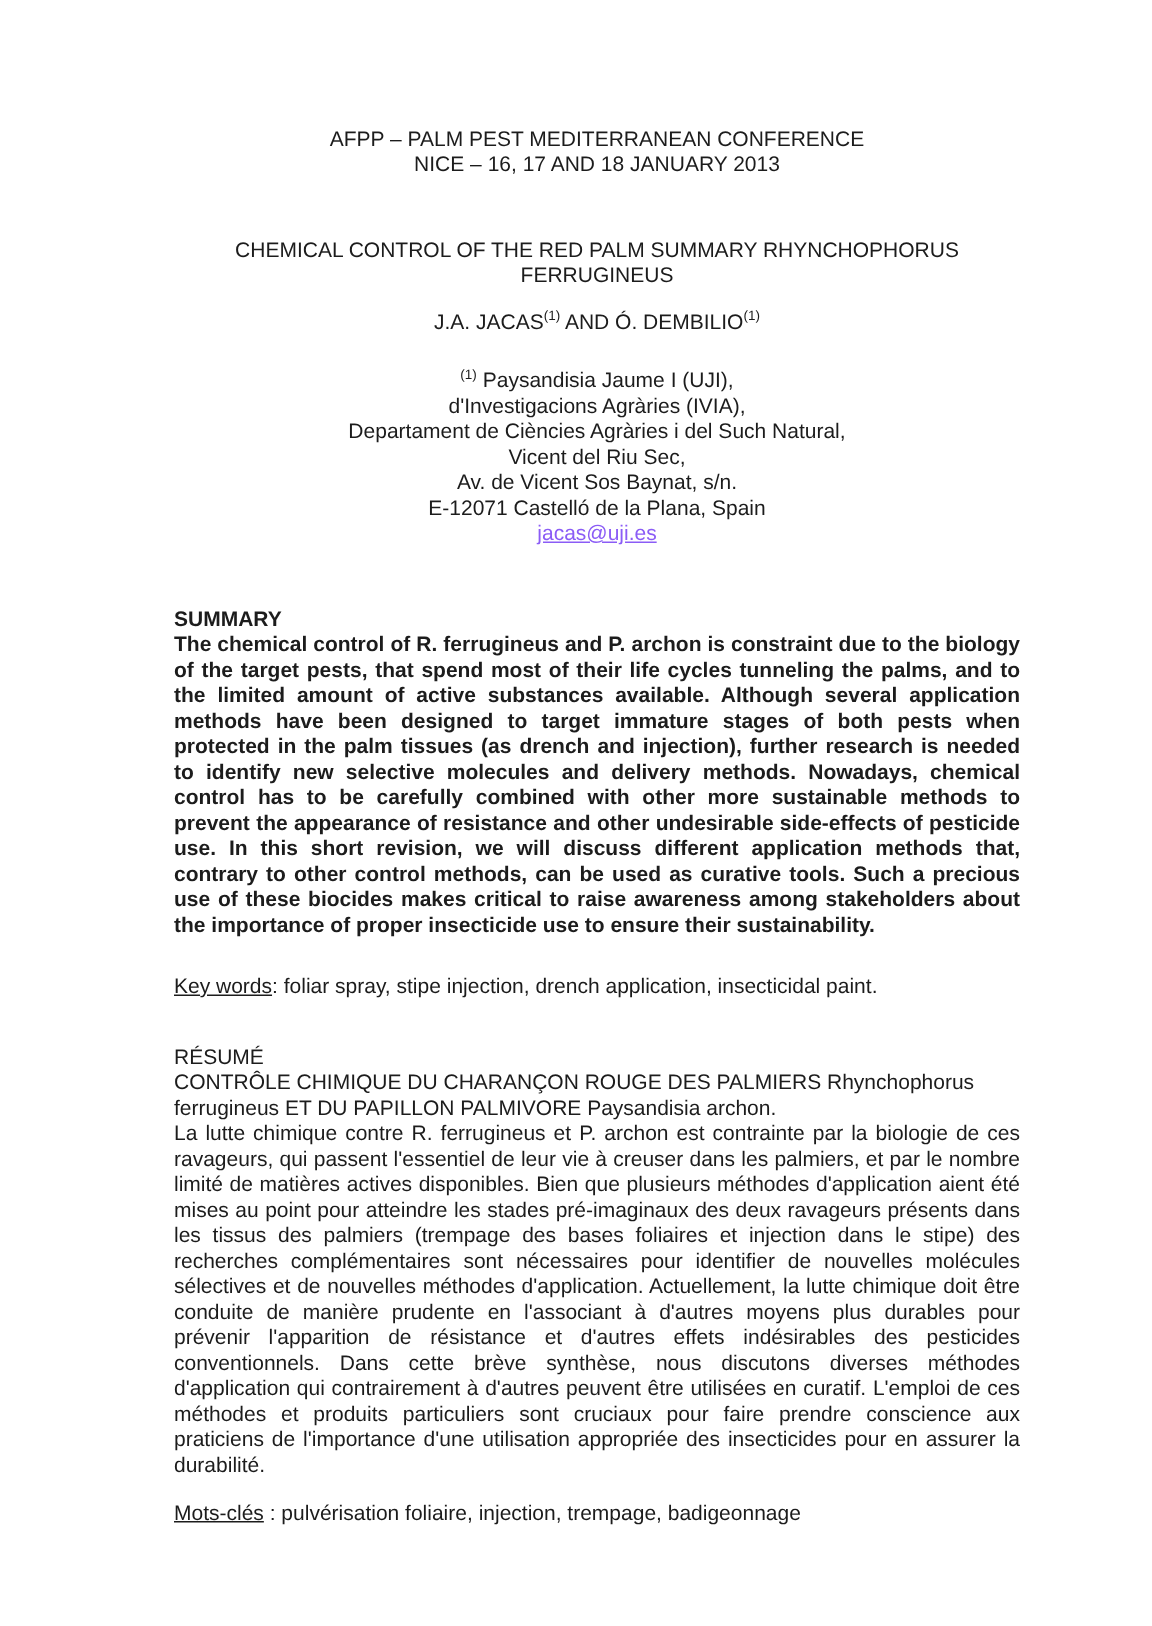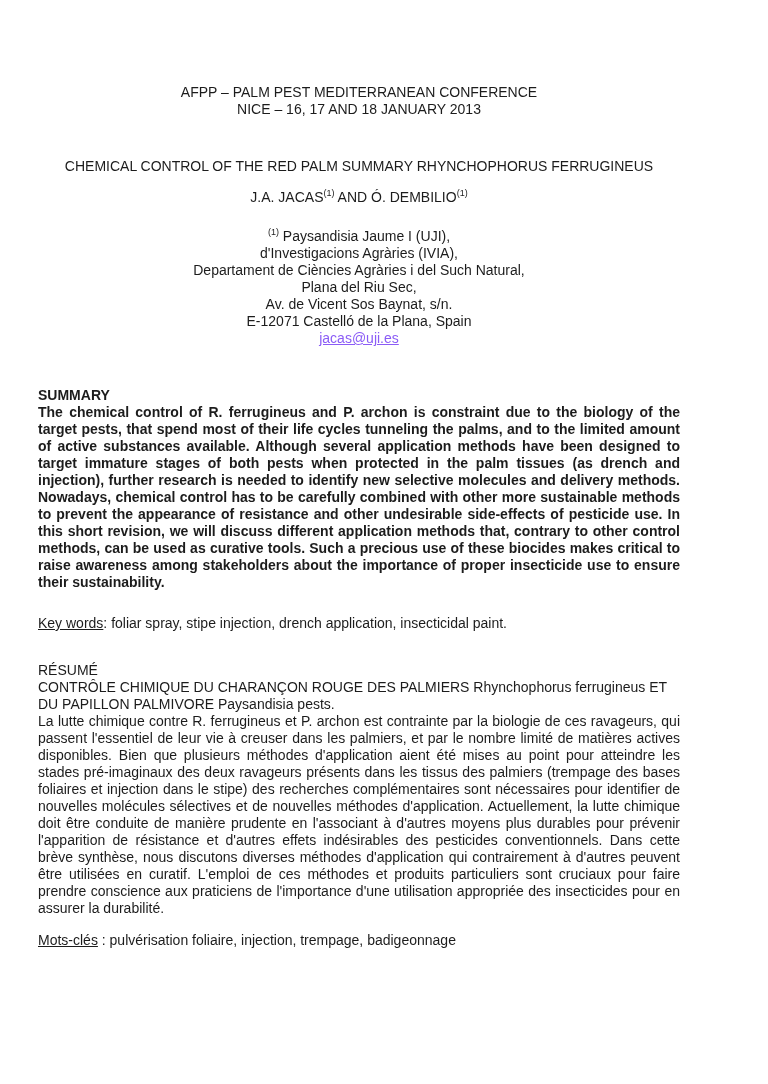--- a/index.html
+++ b/index.html
@@ -9,21 +9,21 @@
     background: #ffffff;
   }
   .page {
     position: relative;
     width: 768px;
     height: 1084px;
     margin: 0 auto;
     background: #ffffff;
     overflow: hidden;
     box-sizing: border-box;
-    padding: 84px 88px 0 38px;
+    padding: 84px 88px 0 116px;
     font-family: "Liberation Sans", "DejaVu Sans", sans-serif;
     font-size: 14px;
     line-height: 17px;
     color: #1c1c1c;
   }
   .center { text-align: center; }
   .justified { text-align: justify; }
   .conference-header { margin-bottom: 40px; }
   .title-block { margin-bottom: 14px; }
   .authors-line { margin-bottom: 22px; }
@@ -58,40 +58,40 @@
   </div>
 
   <div class="center authors-line">
     <span>J.A. JACAS</span><sup class="marker">(1)</sup><span> AND </span><span>Ó. DEMBILIO</span><sup class="marker">(1)</sup>
   </div>
 
   <div class="center affiliation-block">
     <div><sup class="marker">(1)</sup><span> Paysandisia Jaume I (UJI),</span></div>
     <div>d'Investigacions Agràries (IVIA),</div>
     <div>Departament de Ciències Agràries i del Such Natural,</div>
-    <div>Plana del Riu Sec,</div>
+    <div>Vicent del Riu Sec,</div>
     <div>Av. de Vicent Sos Baynat, s/n.</div>
     <div>E-12071 Castelló de la Plana, Spain</div>
     <div>
       <a class="email-link">jacas@uji.es</a>
     </div>
   </div>
 
   <div class="summary-section">
     <div>SUMMARY</div>
     <div class="justified">The chemical control of R. ferrugineus and P. archon is constraint due to the biology of the target pests, that spend most of their life cycles tunneling the palms, and to the limited amount of active substances available. Although several application methods have been designed to target immature stages of both pests when protected in the palm tissues (as drench and injection), further research is needed to identify new selective molecules and delivery methods. Nowadays, chemical control has to be carefully combined with other more sustainable methods to prevent the appearance of resistance and other undesirable side-effects of pesticide use. In this short revision, we will discuss different application methods that, contrary to other control methods, can be used as curative tools. Such a precious use of these biocides makes critical to raise awareness among stakeholders about the importance of proper insecticide use to ensure their sustainability.</div>
   </div>
 
   <div class="keywords-line-en">
     <span class="underlined">Key words</span><span>: foliar spray, stipe injection, drench application, insecticidal paint.</span>
   </div>
 
   <div class="resume-section">
     <div>RÉSUMÉ</div>
-    <div>CONTRÔLE CHIMIQUE DU CHARANÇON ROUGE DES PALMIERS Rhynchophorus ferrugineus ET DU PAPILLON PALMIVORE Paysandisia pests.</div>
+    <div>CONTRÔLE CHIMIQUE DU CHARANÇON ROUGE DES PALMIERS Rhynchophorus ferrugineus ET DU PAPILLON PALMIVORE Paysandisia archon.</div>
     <div class="justified">La lutte chimique contre R. ferrugineus et P. archon est contrainte par la biologie de ces ravageurs, qui passent l'essentiel de leur vie à creuser dans les palmiers, et par le nombre limité de matières actives disponibles. Bien que plusieurs méthodes d'application aient été mises au point pour atteindre les stades pré-imaginaux des deux ravageurs présents dans les tissus des palmiers (trempage des bases foliaires et injection dans le stipe) des recherches complémentaires sont nécessaires pour identifier de nouvelles molécules sélectives et de nouvelles méthodes d'application. Actuellement, la lutte chimique doit être conduite de manière prudente en l'associant à d'autres moyens plus durables pour prévenir l'apparition de résistance et d'autres effets indésirables des pesticides conventionnels. Dans cette brève synthèse, nous discutons diverses méthodes d'application qui contrairement à d'autres peuvent être utilisées en curatif. L'emploi de ces méthodes et produits particuliers sont cruciaux pour faire prendre conscience aux praticiens de l'importance d'une utilisation appropriée des insecticides pour en assurer la durabilité.</div>
   </div>
 
   <div>
     <span class="underlined">Mots-clés</span><span> : pulvérisation foliaire, injection, trempage, badigeonnage</span>
   </div>
 
 </div>
 
 </body></html>

